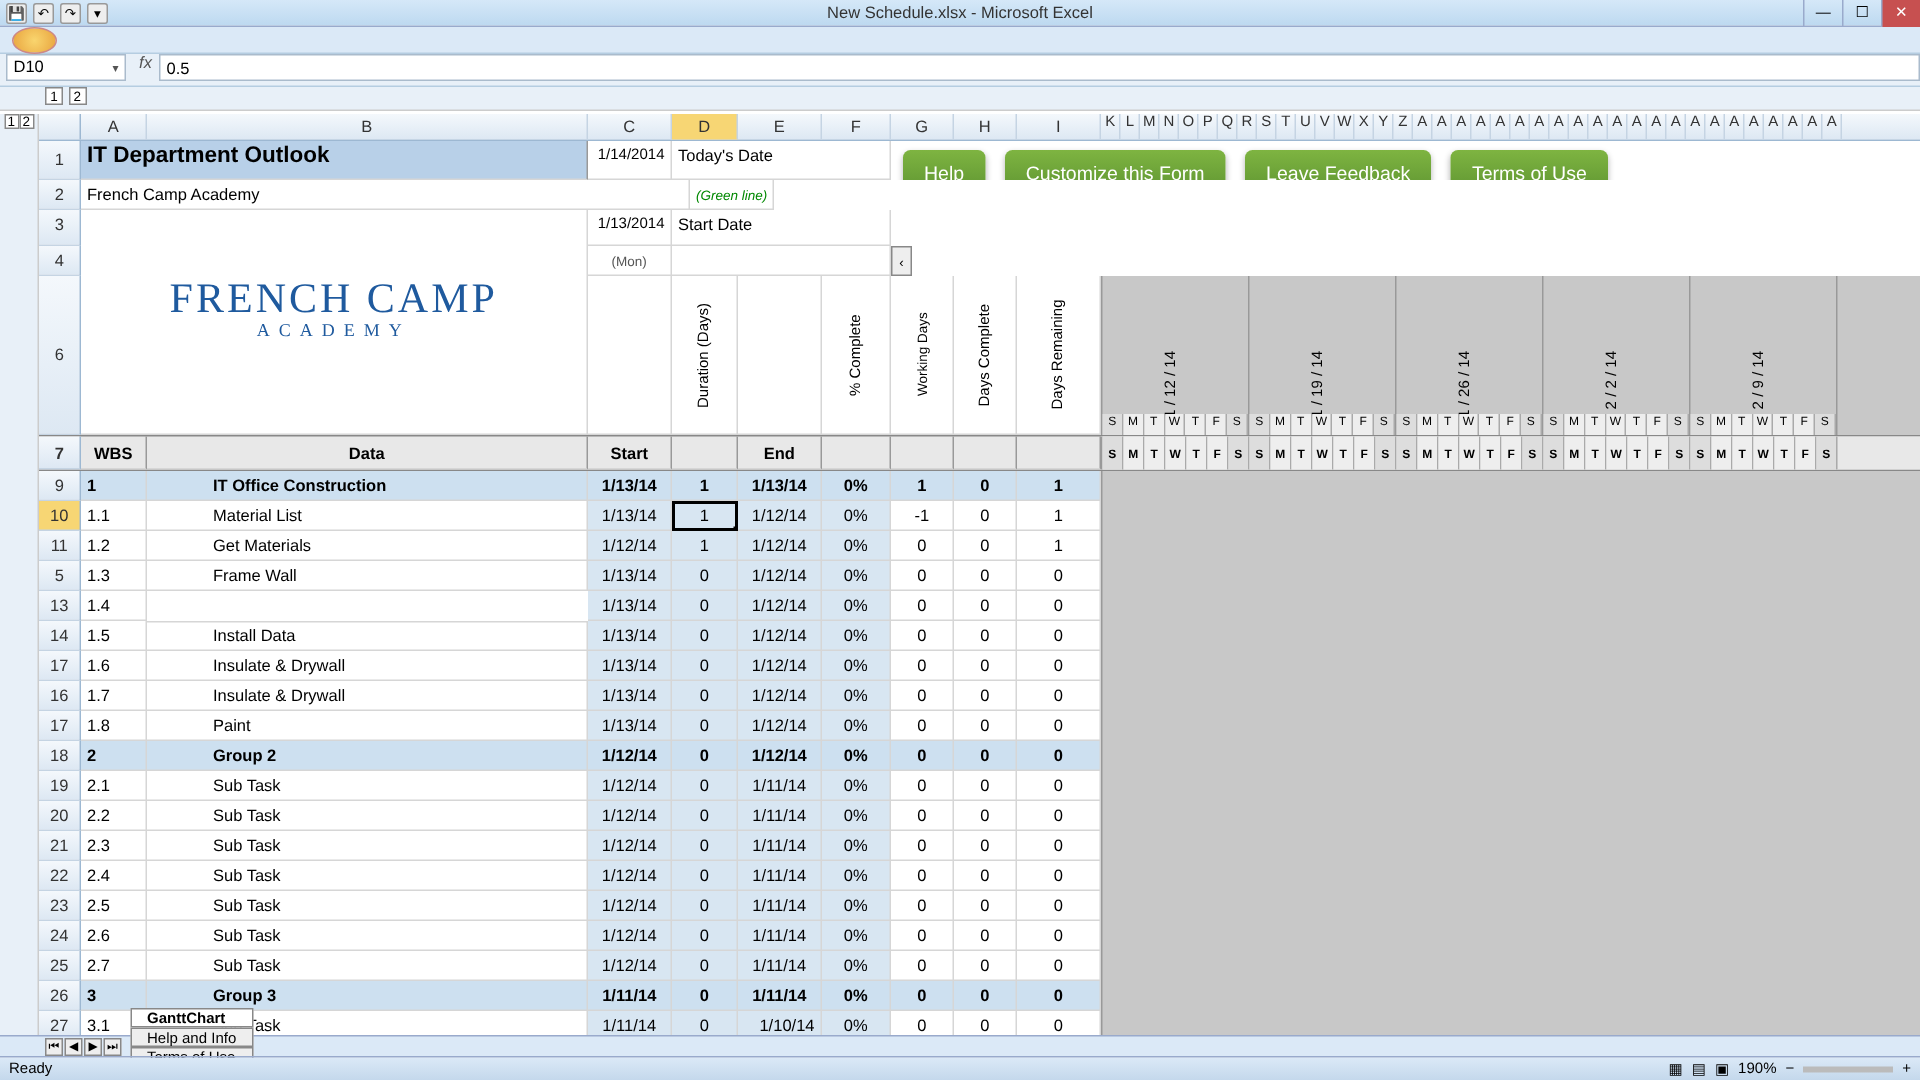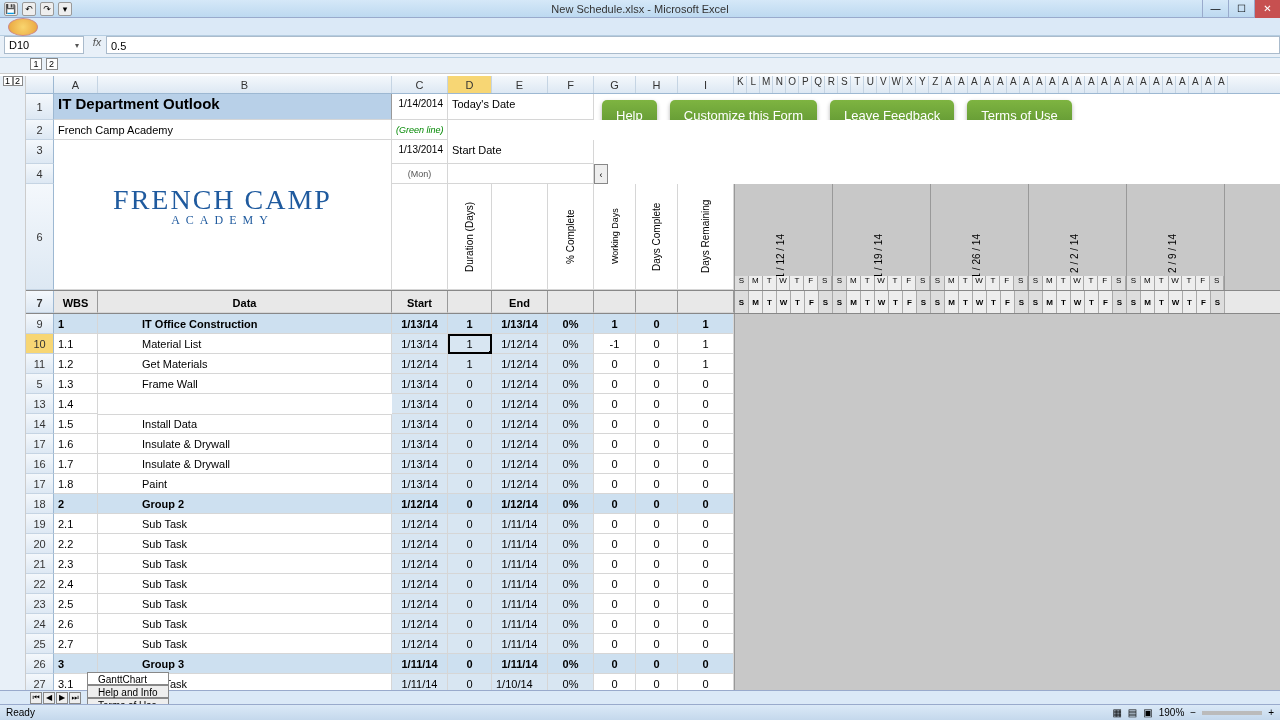--- a/index.html
+++ b/index.html
@@ -96,21 +96,21 @@
 
 
 .statusbar { position: absolute; bottom: 0; left: 0; right: 0; height: 16px; background: linear-gradient(#dbe9f7,#c4d8ec); border-top: 1px solid #9ac; font-size: 10px; padding: 0 6px; display: flex; align-items: center; justify-content: space-between; }
 .statusbar .right { display: flex; align-items: center; gap: 6px; }
 
 
 .sheettabs { position: absolute; bottom: 16px; left: 0; right: 0; height: 14px; background: #dbe9f7; border-top: 1px solid #9ac; font-size: 10px; display: flex; align-items: center; padding-left: 30px; }
 .sheettabs .nav { display: flex; gap: 1px; margin-right: 6px; }
 .sheettabs .nav span { width: 12px; height: 12px; border: 1px solid #888; background: #eee; text-align: center; line-height: 10px; font-size: 8px; }
 .sheettabs .stab { padding: 0 10px; border: 1px solid #888; background: #eee; margin-right: 1px; height: 13px; line-height: 13px; }
-.sheettabs .stab.active { background: #fff; font-weight: normal; }
+.sheettabs .stab.active { background: #fff; font-weight: bold; }
 
 .green-italic { color: #008800; font-style: italic; font-size: 9px; }
 .mon { font-size: 9px; color: #555; }
 
 .compressed-cols { flex: 1; font-size: 10px; letter-spacing: -0.5px; color: #333; display: flex; overflow: hidden; }
 .compressed-cols span { flex: none; width: 13px; text-align: center; border-right: 1px solid #c5d4e3; }
 </style>
 </head>
 <body>
 
@@ -218,21 +218,21 @@
           <span class="green-btn">Help</span>
           <span class="green-btn">Customize this Form</span>
           <span class="green-btn">Leave Feedback</span>
           <span class="green-btn">Terms of Use</span>
         </div>
       </div>
     </div>
 
     <div class="row">
       <div class="row-hdr">2</div>
-      <div class="cell" style="width:338px">French Camp Academy</div>
+      <div class="cell" style="width:406px">French Camp Academy</div>
       <div class="cell cC green-italic" style="text-align:right">(Green line)</div>
       <div class="cell" style="flex:1;border:none"></div>
     </div>
 
     <div class="row r3">
       <div class="row-hdr">3</div>
       <div class="cell" style="width:338px;border-bottom:none" rowspan="3"></div>
       <div class="cell cC" style="text-align:right;font-size:10px">1/13/2014</div>
       <div class="cell" style="width:146px">Start Date</div>
       <div class="cell" style="flex:1;border:none"></div>
@@ -628,21 +628,21 @@
           <div class="cell cH blue-col" style="text-align: center;">0</div>
           <div class="cell cI blue-col" style="text-align: center;">0</div>
           <div class="gantt-area"></div>
         </div>
         <div class="row">
           <div class="row-hdr">27</div>
           <div class="cell cA">3.1</div>
           <div class="cell cB" style="padding-left: 44px;">Sub Task</div>
           <div class="cell cC blue-col" style="text-align: center;">1/11/14</div>
           <div class="cell cD blue-col" style="text-align: center;">0</div>
-          <div class="cell cE blue-col" style="text-align: left;">1/10/14</div>
+          <div class="cell cE blue-col" style="text-align: right;">1/10/14</div>
           <div class="cell cF blue-col" style="text-align: center;">0%</div>
           <div class="cell cG" style="text-align: center;">0</div>
           <div class="cell cH" style="text-align: center;">0</div>
           <div class="cell cI" style="text-align: center;">0</div>
           <div class="gantt-area"></div>
         </div>
       </div>
 
   </div>
 </div>

